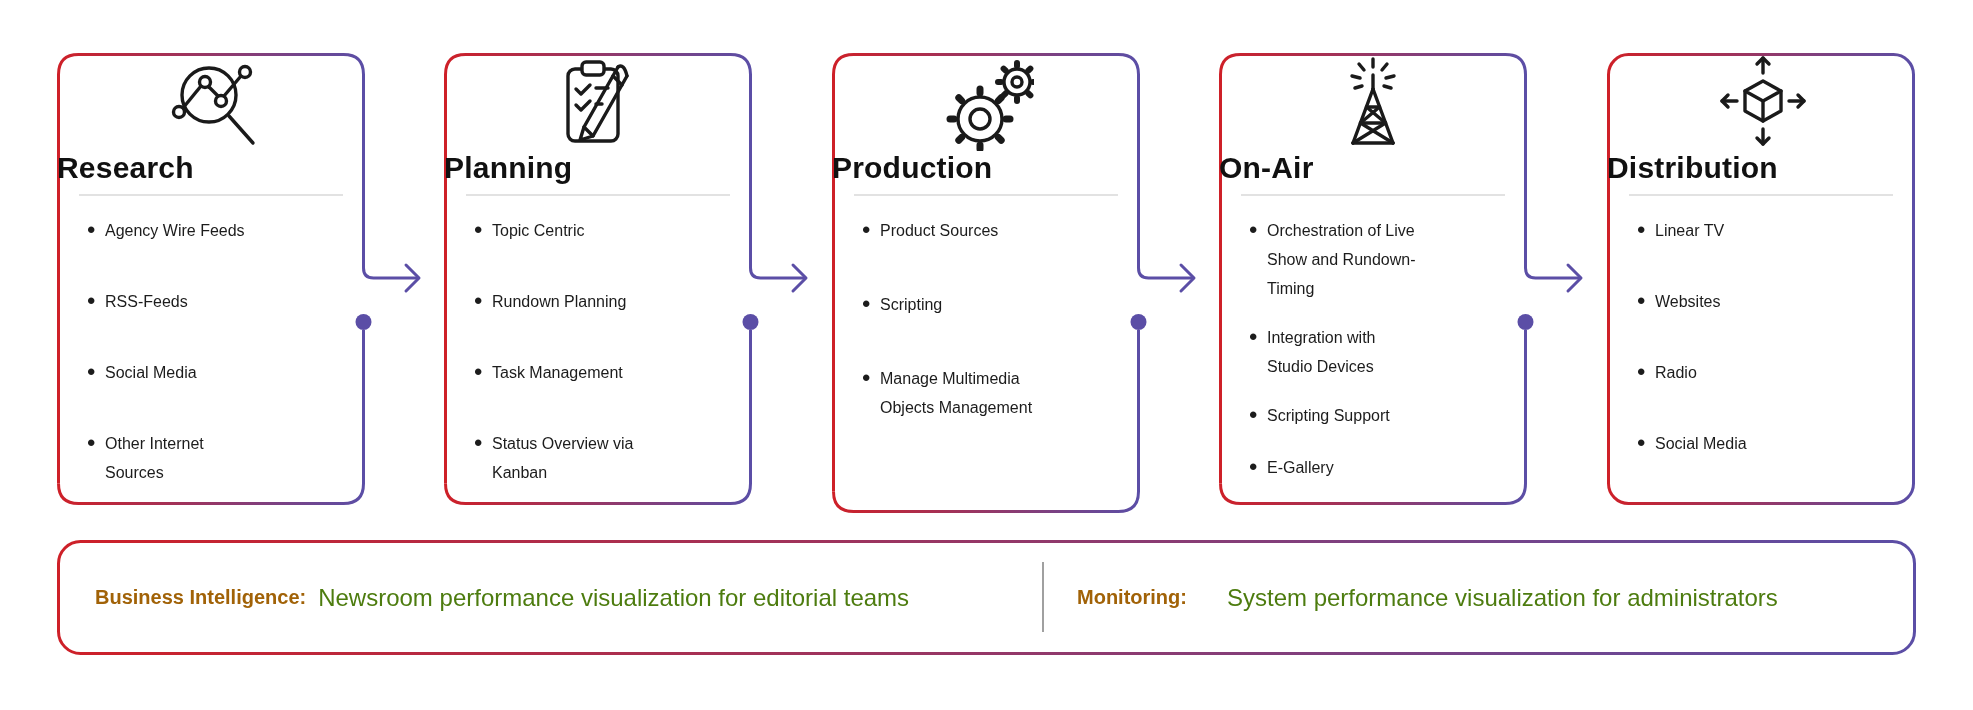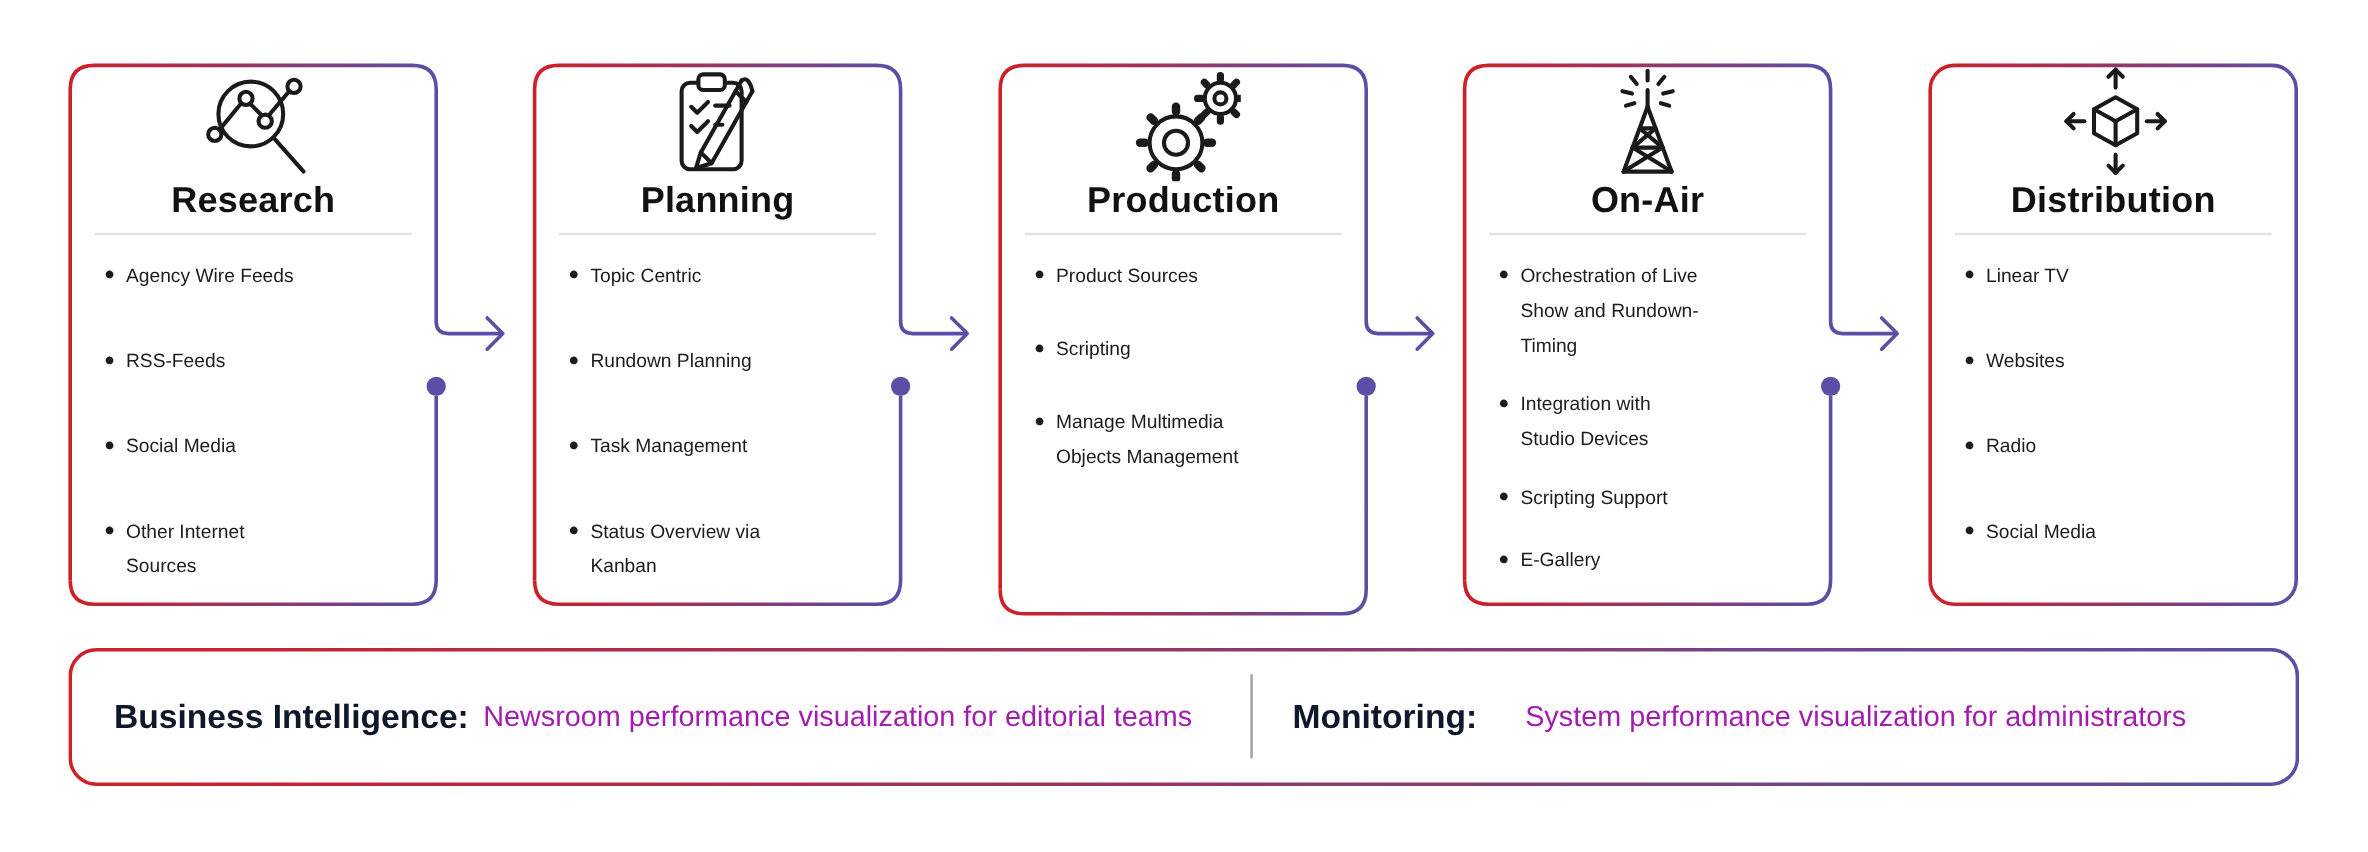--- a/index.html
+++ b/index.html
@@ -6,40 +6,40 @@
   body { font-family:"Liberation Sans", sans-serif; color:#1c1c1c; }
   #stage { position:relative; width:1973px; height:710px; background:#ffffff; overflow:hidden; }
 
   .card { position:absolute; top:53px; width:308px; height:452px; }
   .card.tall { height:460px; }
   .card-border { position:absolute; left:0; top:0; overflow:visible; pointer-events:none; }
 
   .card-inner { position:relative; width:100%; height:100%; padding-top:4px; box-sizing:border-box; }
   .icon-wrap { height:92px; display:flex; align-items:center; justify-content:center; }
   .icon-wrap svg { display:block; }
-  .card-title { text-align:center; font-size:30px; line-height:38px; font-weight:700; letter-spacing:0.2px; color:#111; }
+  .card-title { font-size:30px; line-height:38px; font-weight:700; letter-spacing:0.2px; color:#111; }
   .title-divider { height:2px; background:#e2e2e2; margin:7px 22px 0 22px; }
 
   ul.bullets { list-style:none; margin:20px 0 0 0; padding:0 16px 0 30px; display:flex; flex-direction:column; }
   ul.bullets li { position:relative; padding-left:18px; font-size:16px; line-height:29px; white-space:pre-line; max-width:232px; }
   ul.bullets li::before { content:"\2022"; position:absolute; left:0; top:-1px; font-size:24px; }
   .gap42 li + li { margin-top:42px; }
-  .gap46 li + li { margin-top:32px; }
+  .gap46 li + li { margin-top:45px; }
   .gap20 li + li { margin-top:20px; }
   .card-onair ul li:last-child { margin-top:23px; }
 
   .footer-bar { position:absolute; left:57px; top:540px; width:1859px; height:115px; }
   .footer-bar > svg { position:absolute; left:0; top:0; }
   .footer-content { position:absolute; inset:0; display:flex; align-items:stretch; }
   .footer-section { display:flex; align-items:center; }
   .footer-section.left { width:985px; padding-left:38px; box-sizing:border-box; }
   .footer-section.right { flex:1; padding-left:35px;gap:28px; }
   .footer-divider { position:absolute; left:985px; top:22px; width:2px; height:70px; background:#a0a0a0; }
-  .footer-label { font-size:28px; font-weight:700; color:#0f172a; white-space:nowrap; }
-  .footer-desc { font-size:24px; font-weight:400; color:#a21caf; margin-left:12px; white-space:nowrap; }
+  .footer-label { font-size:20px; font-weight:700; color:#a16207; white-space:nowrap; }
+  .footer-desc { font-size:24px; font-weight:400; color:#4d7c0f; margin-left:12px; white-space:nowrap; }
 
   .ic { stroke:#1a1a1a; stroke-width:3.4; fill:none; stroke-linecap:round; stroke-linejoin:round; }
   .ic-fill { fill:#ffffff; stroke:#1a1a1a; stroke-width:3.4; }
 </style>
 </head>
 <body>
 
 <div id="stage">
 
   <div class="card" style="left:57px">

